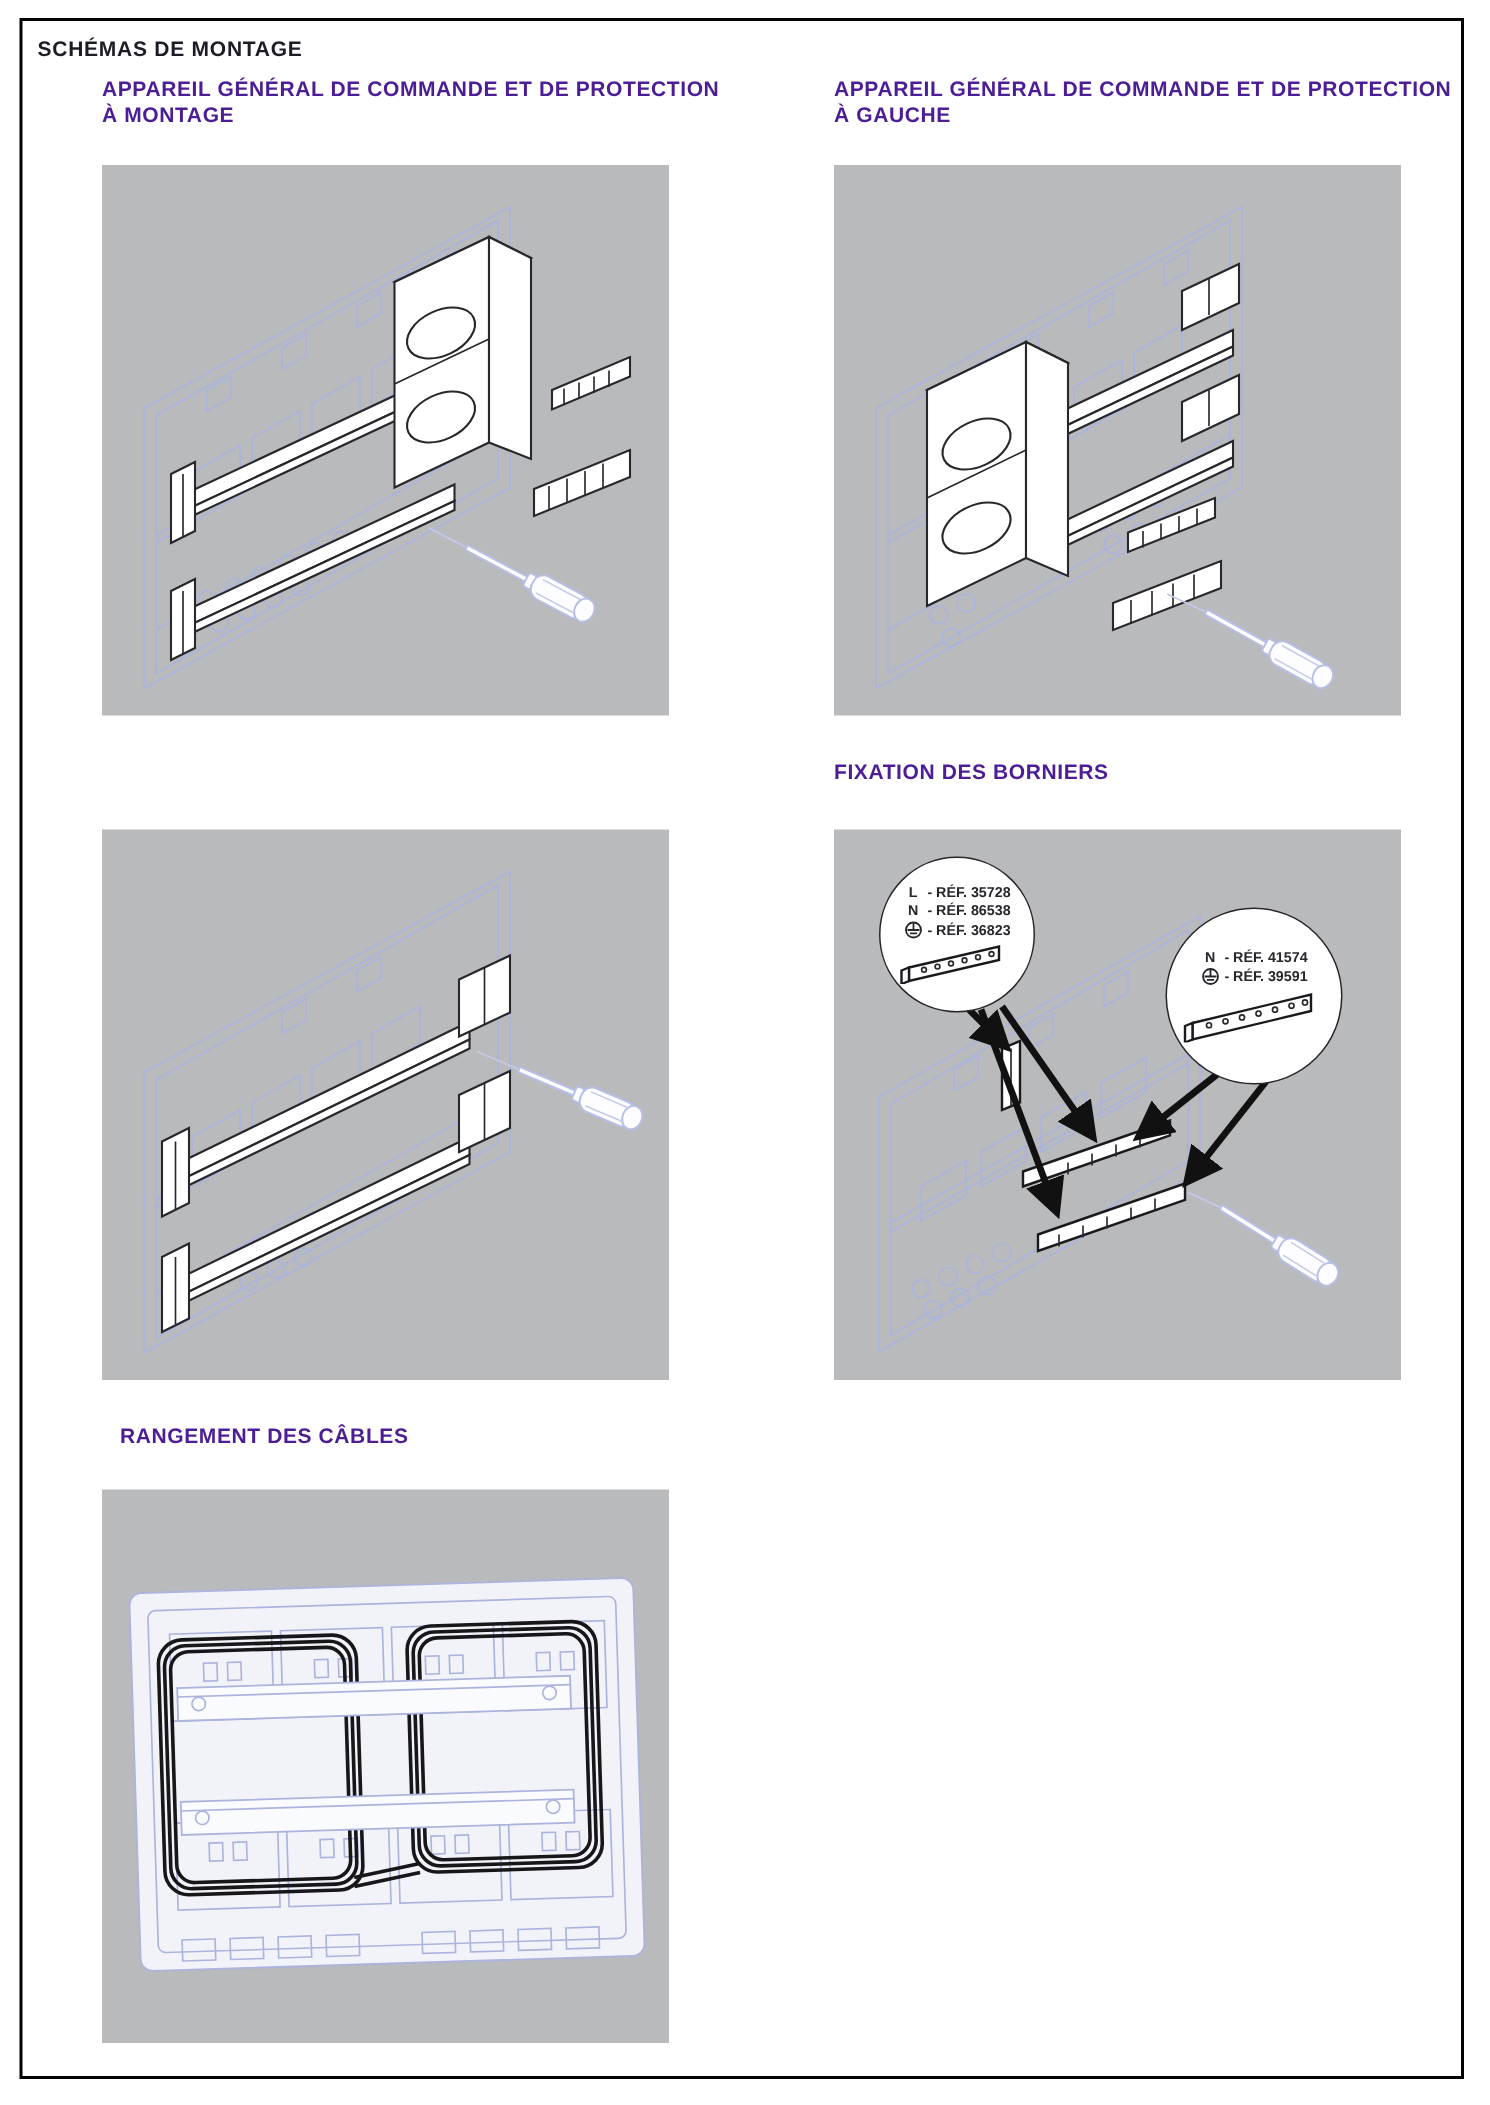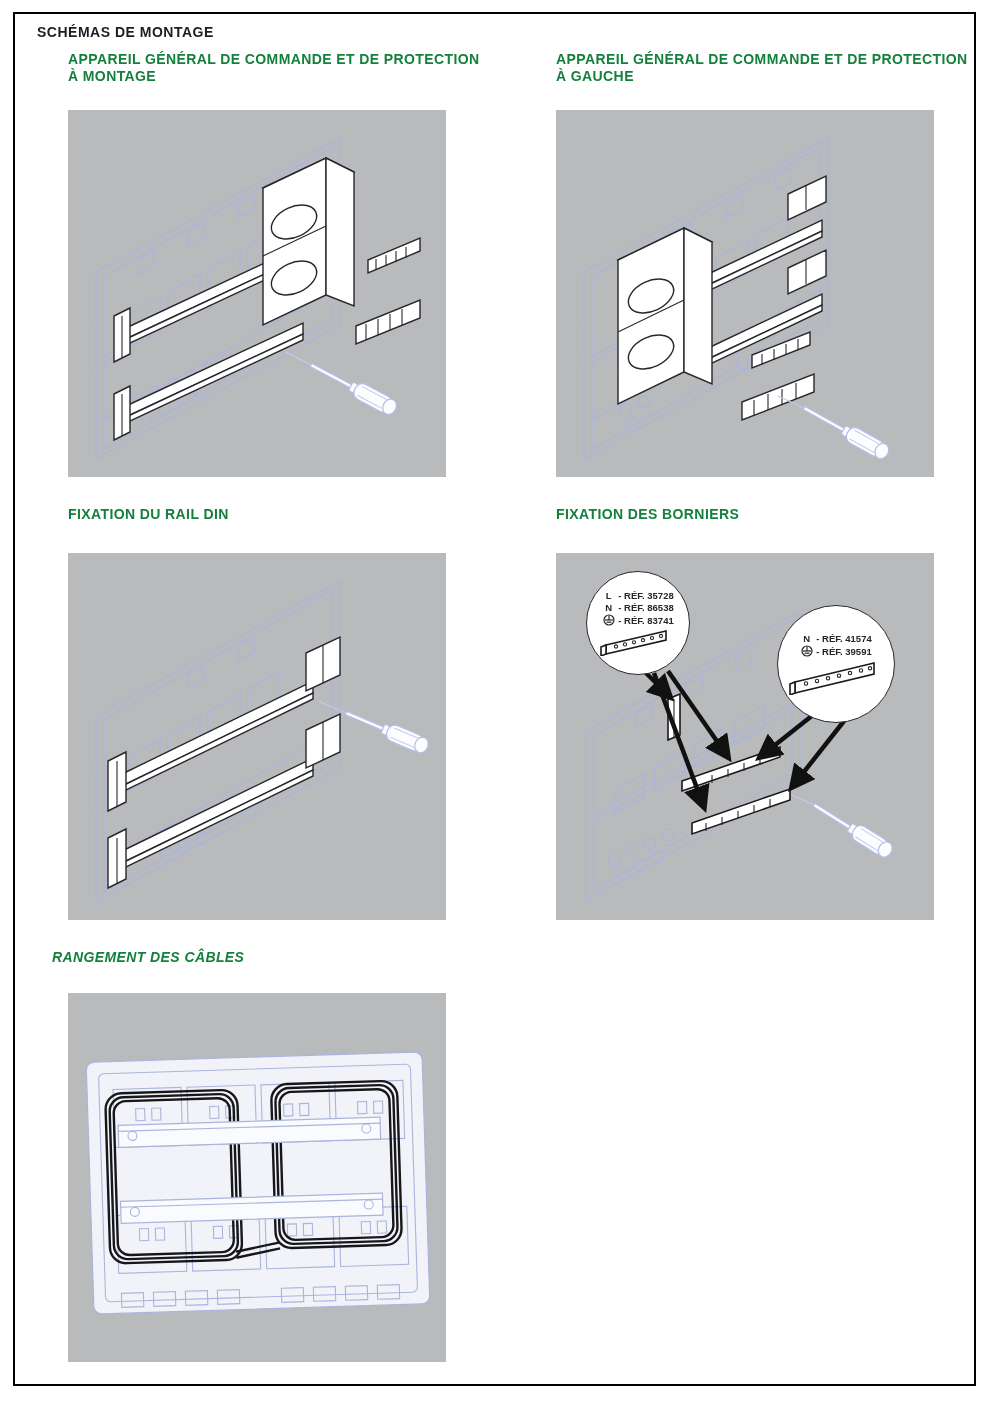--- a/index.html
+++ b/index.html
@@ -1,22 +1,22 @@
 <!DOCTYPE html>
 <html><head>
 <meta charset="utf-8">
 <style>
   html,body{margin:0;padding:0;background:#fff;}
   .page{position:relative;width:993px;height:1403px;background:#fff;
         font-family:"Liberation Sans",sans-serif;overflow:hidden;}
   .frame{position:absolute;left:13px;top:12px;width:963px;height:1374px;
          border:2px solid #000;box-sizing:border-box;}
   .doc-title{position:absolute;left:25px;top:24px;font-size:14px;font-weight:bold;
-             color:#1c1c26;letter-spacing:.5px;margin-left:12px;}
-  .sec-heading{position:absolute;font-size:14px;font-weight:bold;color:#15803d;
+             color:#1c1c26;letter-spacing:.5px;}
+  .sec-heading{position:absolute;font-size:14px;font-weight:bold;color:#4c1d95;
                letter-spacing:.4px;line-height:17px;width:450px;}
   .panel{position:absolute;width:378px;height:367px;background:#b9babc;}
   .panel svg{display:block;}
   
   .bgart{fill:none;stroke:#aab4dc;stroke-width:1.1;}
   .bgfill{fill:#f2f3f9;stroke:#aab4dc;stroke-width:1.2;}
   
   .fg{fill:#ffffff;stroke:#27272c;stroke-width:1.4;}
   .fgl{fill:none;stroke:#27272c;stroke-width:1.1;}
   .dk{fill:#ffffff;stroke:#1a1a1e;stroke-width:1.6;}
@@ -44,23 +44,22 @@
   <div class="doc-title">SCHÉMAS DE MONTAGE</div>
 
   <div class="sec-heading" style="left:68px;top:51px;">
     <span style="display:block">APPAREIL GÉNÉRAL DE COMMANDE ET DE PROTECTION</span>
     <span style="display:block">À MONTAGE</span>
   </div>
   <div class="sec-heading" style="left:556px;top:51px;">
     <span style="display:block">APPAREIL GÉNÉRAL DE COMMANDE ET DE PROTECTION</span>
     <span style="display:block">À GAUCHE</span>
   </div>
-  <div class="sec-heading" style="left:68px;top:506px;">FIXATION DU RAIL DIN</div>
   <div class="sec-heading" style="left:556px;top:506px;">FIXATION DES BORNIERS</div>
-  <div class="sec-heading" style="left:52px;top:949px;font-style:italic;">RANGEMENT DES CÂBLES</div>
+  <div class="sec-heading" style="left:80px;top:949px;">RANGEMENT DES CÂBLES</div>
 
   <div class="panel" style="left:68px;top:110px;">
     <svg width="378" height="367" viewBox="0 0 378 367">
       <g class="bgart">
         <polygon points="28,162 272,28 272,215 28,349"></polygon>
         <polygon points="36,167 264,37 264,209 36,339"></polygon>
         <line x1="36" y1="247" x2="264" y2="117"></line>
           <line x1="36" y1="252" x2="264" y2="122"></line>
         <line x1="36" y1="310" x2="264" y2="180"></line>
         <polygon points="60,205 92,187 92,212 60,230"></polygon>
@@ -309,21 +308,21 @@
         </div>
         <div class="row">
           <span class="sym">
             <svg width="12" height="12" viewBox="0 0 12 12" class="earth">
               <circle cx="6" cy="6" r="5"></circle>
                 <line x1="6" y1="1.5" x2="6" y2="6"></line>
               <line x1="2" y1="6" x2="10" y2="6"></line>
                 <line x1="3.6" y1="8.2" x2="8.4" y2="8.2"></line>
             </svg>
           </span>
-          <span>- RÉF. 83741</span>
+          <span>- RÉF. 36823</span>
         </div>
       </div>
       <svg width="80" height="30" viewBox="0 0 80 30">
         <polygon class="dk" points="8,19 68,5 68,14 8,28"></polygon>
         <polygon class="dk" points="3,21 8,19 8,28 3,30"></polygon>
         <circle class="fgl" cx="18" cy="20.5" r="1.6"></circle>
           <circle class="fgl" cx="27" cy="18.4" r="1.6"></circle>
         <circle class="fgl" cx="36" cy="16.3" r="1.6"></circle>
           <circle class="fgl" cx="45" cy="14.2" r="1.6"></circle>
         <circle class="fgl" cx="54" cy="12.1" r="1.6"></circle>

